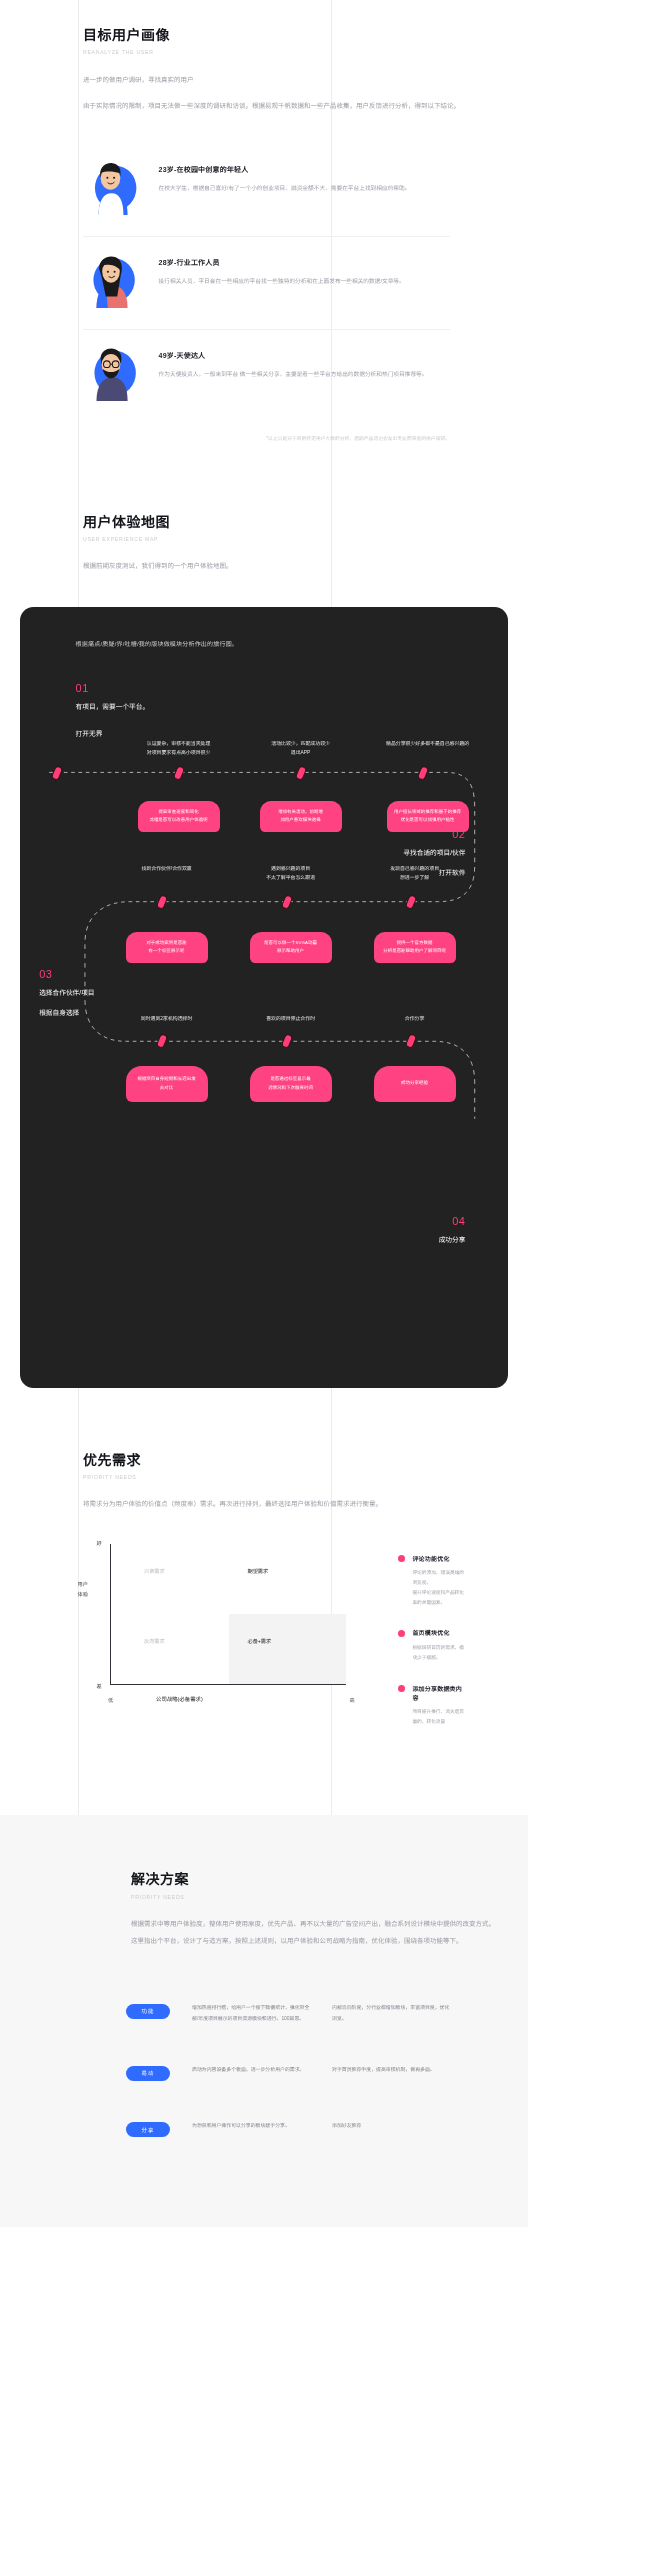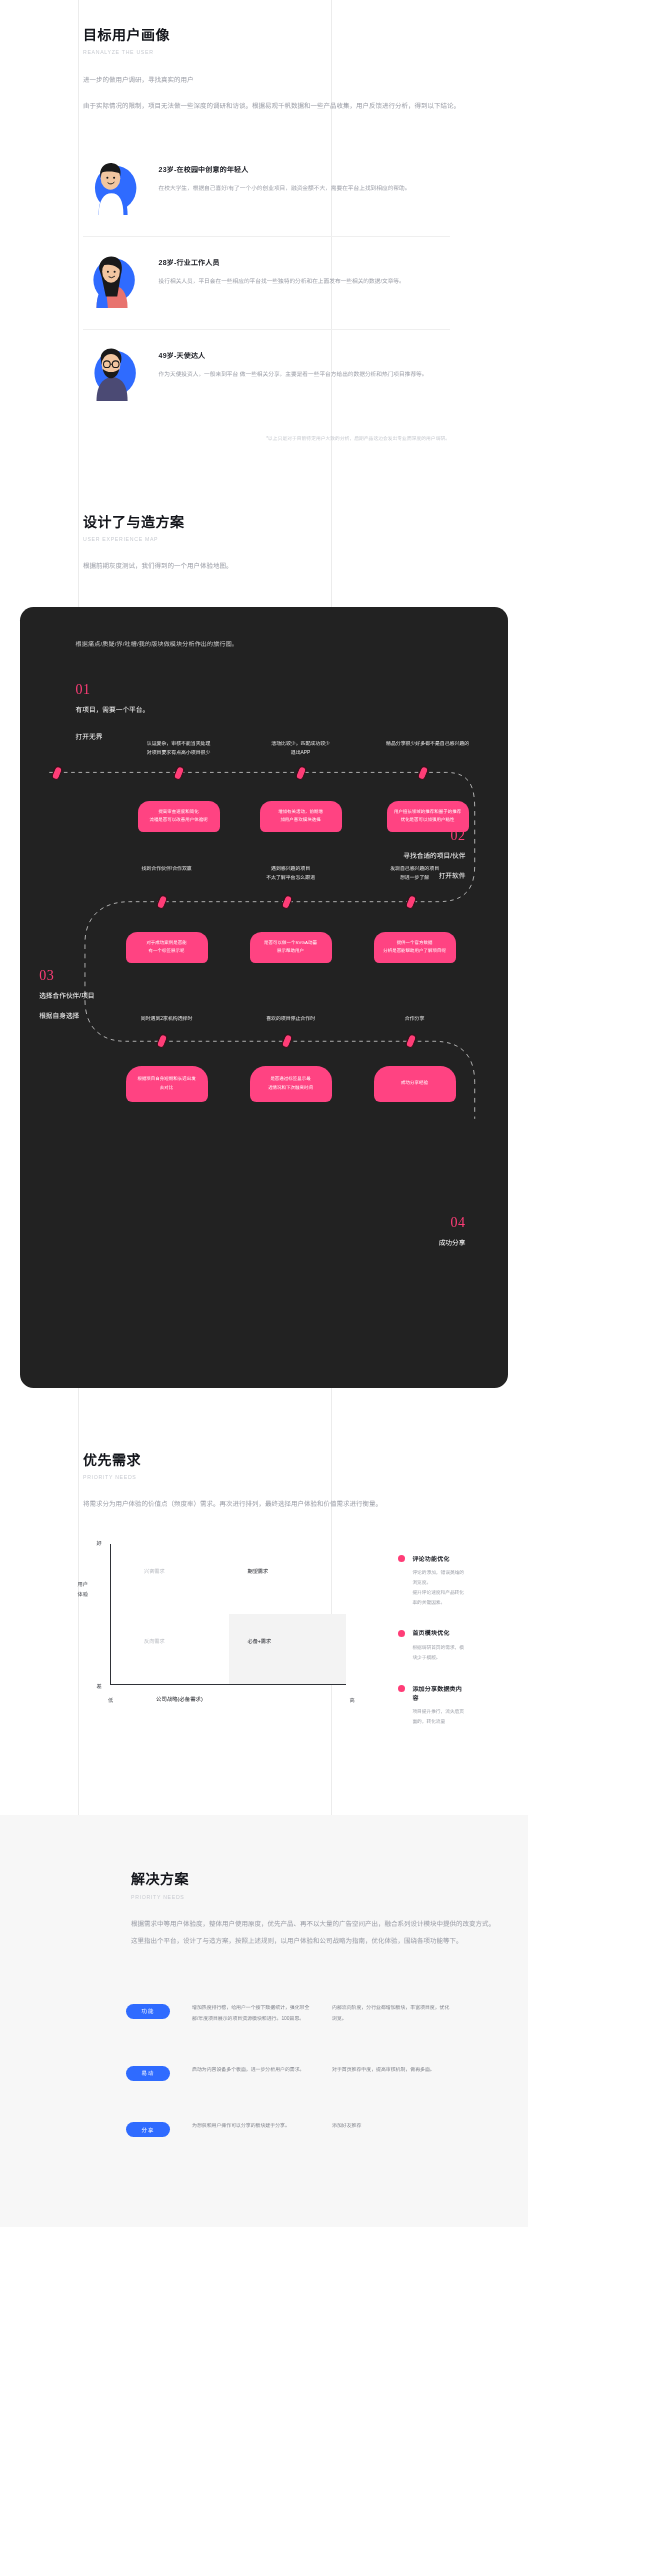--- a/index.html
+++ b/index.html
@@ -69,22 +69,22 @@
     color:#fff;
     min-height:765px;
   }
   .map-intro {
     font-size:6px; color:#cfcfcf; padding-left:56px; letter-spacing:0.2px;
   }
 
   .journey { position:relative; margin-top:20.7px; height:667px; }
 
   .stage-num {
-    font-size:14px; color:#ff3d77; font-weight:normal;
-    letter-spacing:0.5px; line-height:1;font-family:Liberation Serif, serif;
+    font-size:11px; color:#ff3d77; font-weight:normal;
+    letter-spacing:0.5px; line-height:1;
   }
   .stage-label { font-size:6.7px; color:#fff; margin-top:7.2px; line-height:1.9; }
 
   .stage-block { position:absolute; }
   .stage-block.right { text-align:right; }
 
   
   .path-svg { position:absolute; left:0; top:0; width:100%; height:100%; pointer-events:none; }
 
   
@@ -249,21 +249,21 @@
           </div>
         </div>
 
       </div>
 
       <div class="persona-note">*以上只是对于目前特定用户大致的分析，后期产品这边会发出专业而深度的用户调研。</div>
     </section>
 
     <section class="s2">
       <div class="sec-head">
-        <h2 class="sec-title">设计了与造方案</h2>
+        <h2 class="sec-title">用户体验地图</h2>
         <div class="sec-sub">USER EXPERIENCE MAP</div>
         <p class="sec-desc">根据前期灰度测试，我们得到的一个用户体验地图。</p>
       </div>
 
       <div class="map-panel">
         <div class="map-intro">根据痛点/质疑/界/吐槽/我的版块做模块分析作出的旅行图。</div>
 
         <div class="journey">
 
           <svg class="path-svg" viewBox="0 0 1204 1290" preserveAspectRatio="none">

